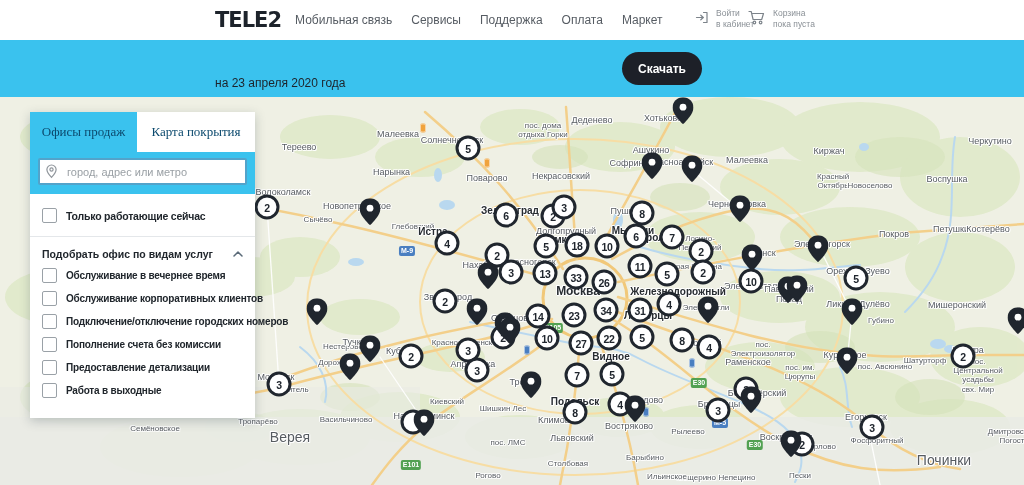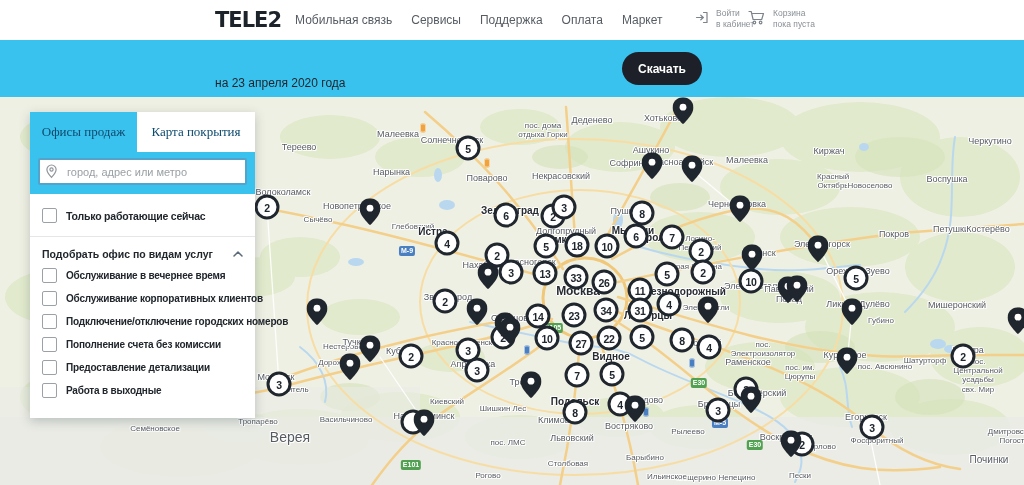--- a/index.html
+++ b/index.html
@@ -201,21 +201,21 @@
 усадьбы
 свх. Мир</div>
       <div class="map-label" style="left: 858px; top: 304px;">Ликино-Дулёво</div>
       <div class="map-label" style="font-size: 8px; left: 881px; top: 321px;">Губино</div>
       <div class="map-label" style="left: 845px; top: 355px;">Куровское</div>
       <div class="map-label" style="font-size: 8px; left: 885px; top: 367px;">пос. Авсюнино</div>
       <div class="map-label" style="left: 866px; top: 417px;">Егорьевск</div>
       <div class="map-label" style="font-size: 8px; left: 877px; top: 441px;">Фосфоритный</div>
       <div class="map-label" style="font-size: 8px; left: 820px; top: 447px;">Хорлово</div>
       <div class="map-label" style="font-size: 8px; left: 800px; top: 476px;">Пески</div>
-      <div class="map-label" style="font-size: 10px; left: 989px; top: 460px;">Починки</div>
+      <div class="map-label" style="font-size: 14px; left: 944px; top: 460px;">Починки</div>
       <div class="map-label" style="font-size: 8px; left: 1012px; top: 436px;">Дмитровский
 Погост</div>
       <div class="map-label" style="font-size: 8px; left: 800px; top: 372px;">пос. им.
 Цюрупы</div>
       <div class="map-label" style="font-size: 8px; left: 763px; top: 349px;">пос.
 Электроизолятор</div>
       <div class="map-label" style="left: 786px; top: 437px;">Воскресенск</div>
       <div class="map-label" style="font-size: 8px; left: 737px; top: 478px;">Непецино</div>
       <div class="map-label" style="font-size: 8px; left: 696px; top: 478px;">Мещерино</div>
       <div class="map-label" style="font-size: 8px; left: 688px; top: 432px;">Рылеево</div>
@@ -296,21 +296,21 @@
       <div class="cluster" style="left: 546px; top: 246px;">5</div>
       <div class="cluster" style="left: 577px; top: 245px;">18</div>
       <div class="cluster" style="left: 607px; top: 246px;">10</div>
       <div class="cluster" style="left: 636px; top: 236px;">6</div>
       <div class="cluster" style="left: 672px; top: 237px;">7</div>
       <div class="cluster" style="left: 701px; top: 251px;">2</div>
       <div class="cluster" style="left: 511px; top: 272px;">3</div>
       <div class="cluster" style="left: 545px; top: 273px;">13</div>
       <div class="cluster" style="left: 576px; top: 277px;">33</div>
       <div class="cluster" style="left: 604px; top: 282px;">26</div>
-      <div class="cluster" style="left: 640px; top: 266px; margin-top: 24px;">11</div>
+      <div class="cluster" style="left: 640px; top: 266px;">11</div>
       <div class="cluster" style="left: 667px; top: 274px;">5</div>
       <div class="cluster" style="left: 703px; top: 272px;">2</div>
       <div class="cluster" style="left: 751px; top: 281px;">10</div>
       <div class="cluster" style="left: 856px; top: 278px;">5</div>
       <div class="cluster" style="left: 445px; top: 301px;">2</div>
       <div class="cluster" style="left: 538px; top: 316px;">14</div>
       <div class="cluster" style="left: 574px; top: 315px;">23</div>
       <div class="cluster" style="left: 606px; top: 310px;">34</div>
       <div class="cluster" style="left: 640px; top: 310px;">31</div>
       <div class="cluster" style="left: 669px; top: 304px;">4</div>

